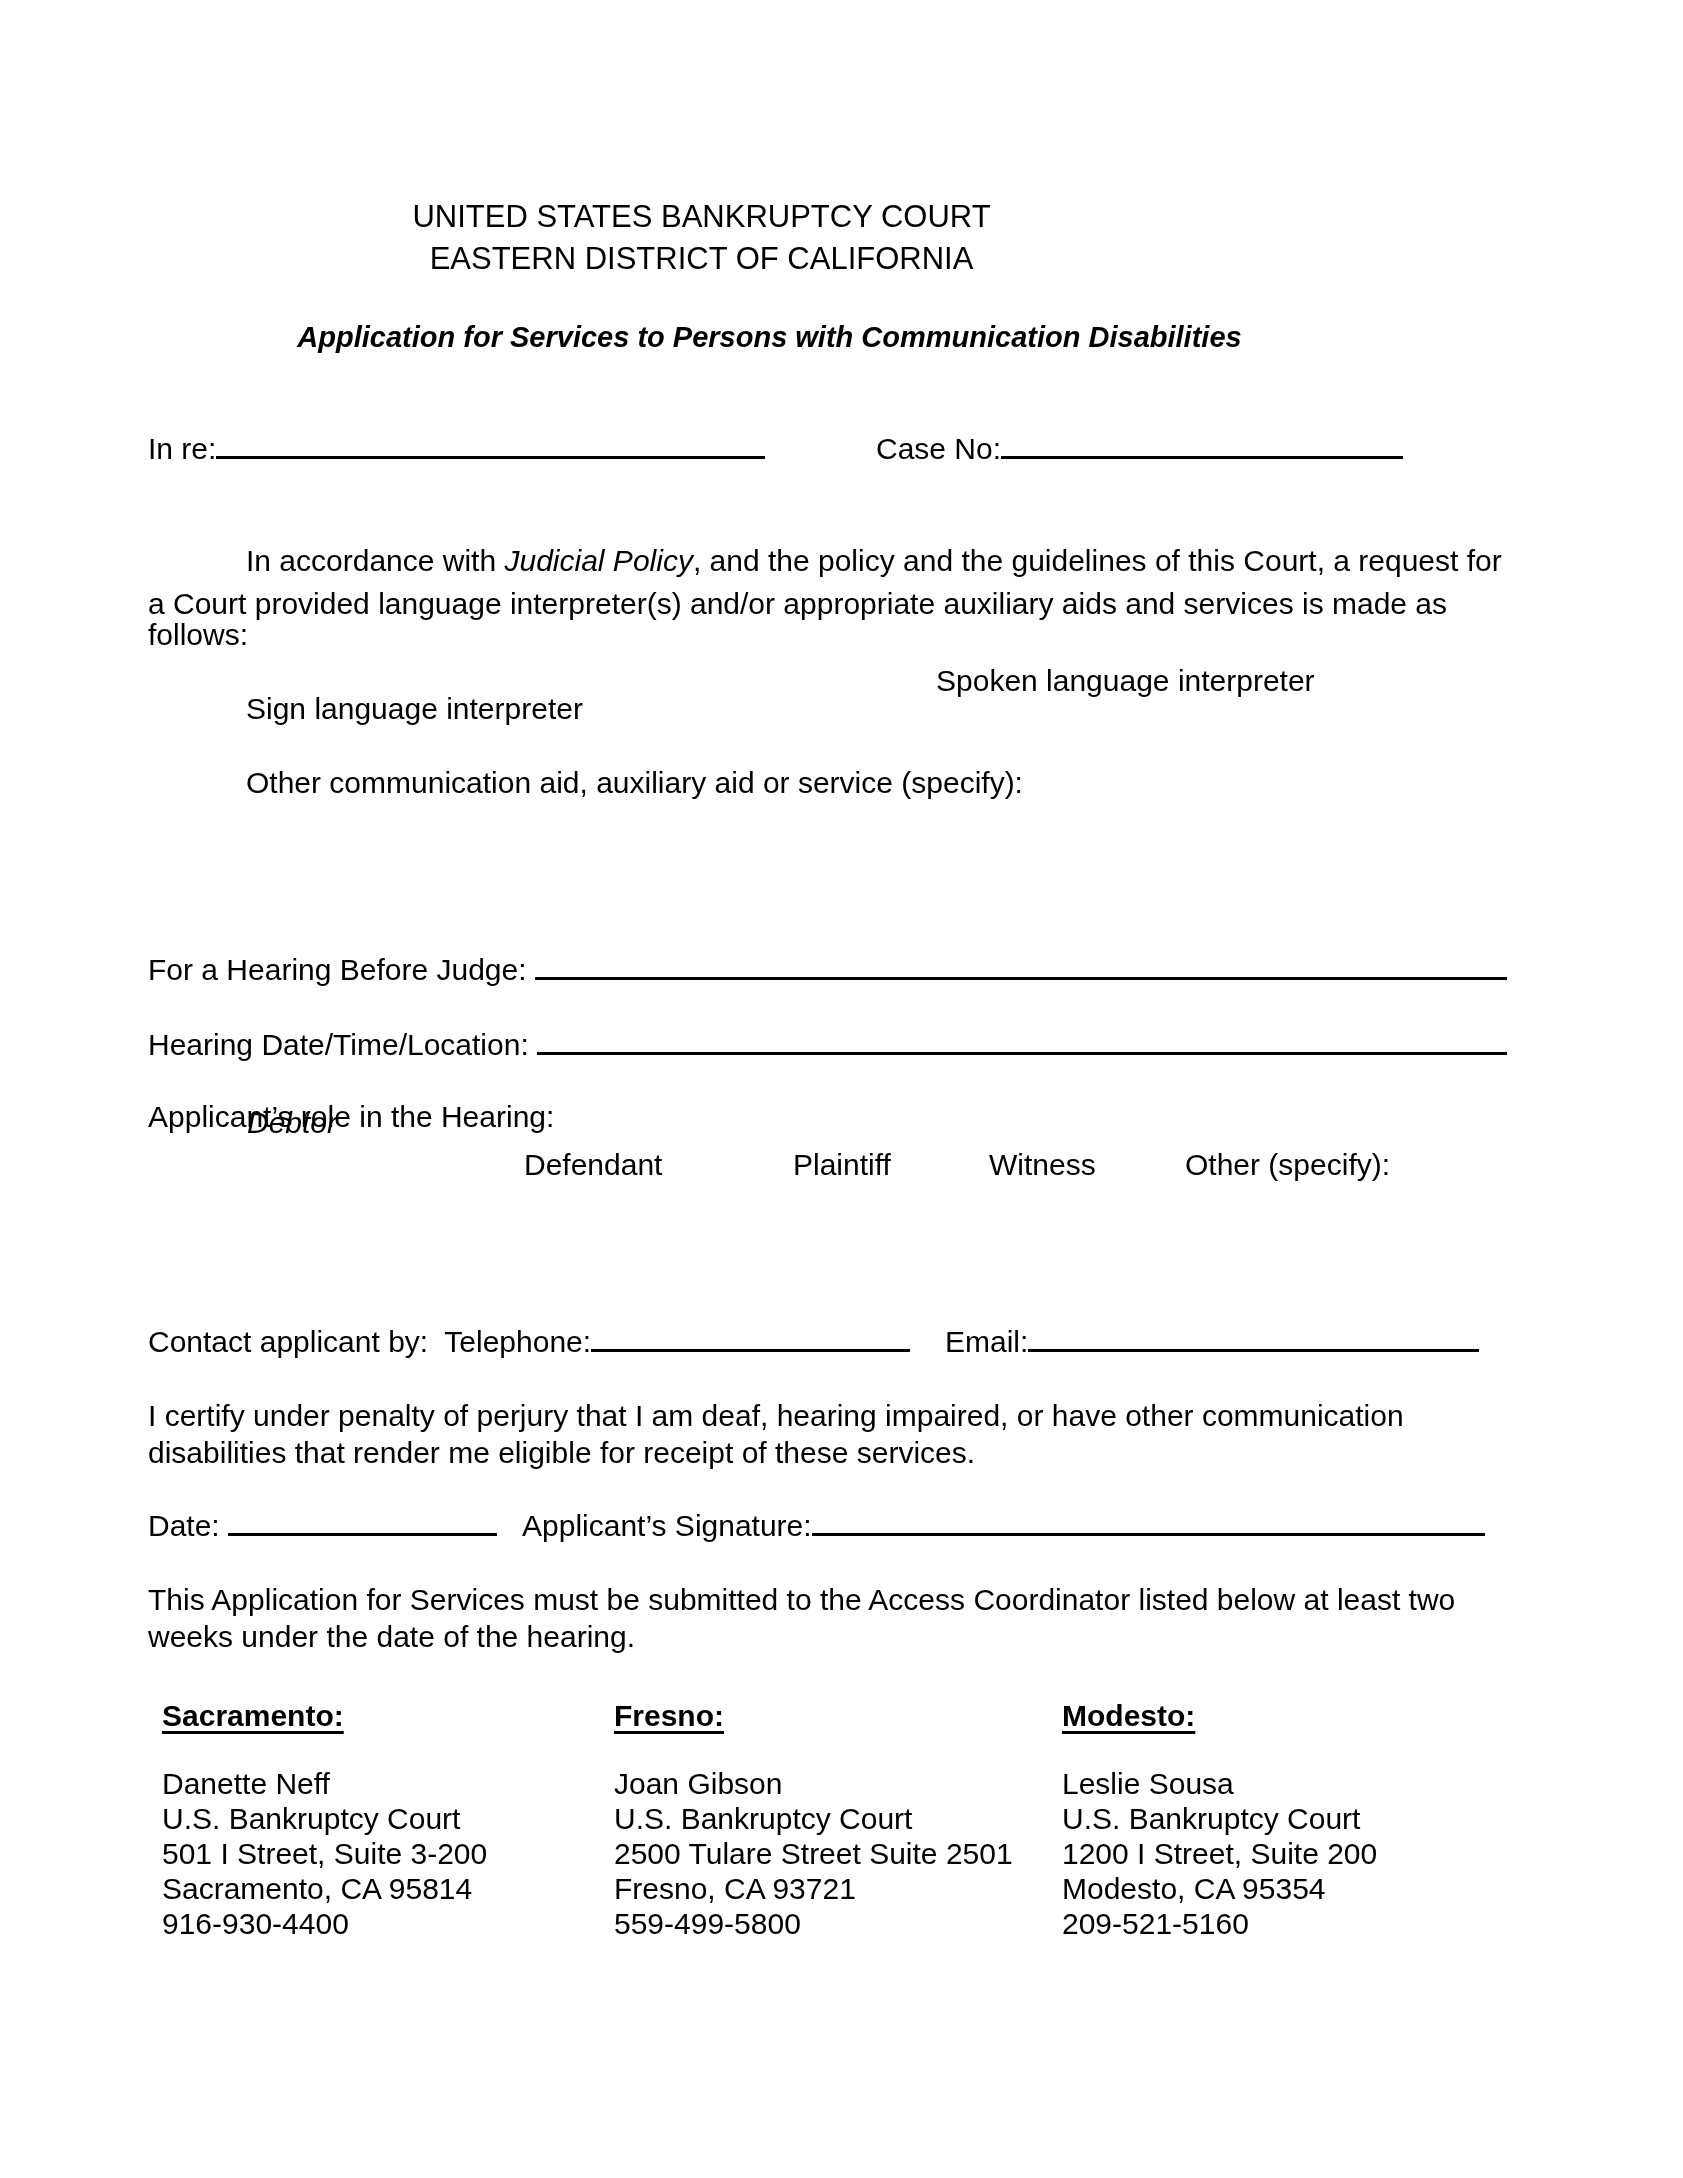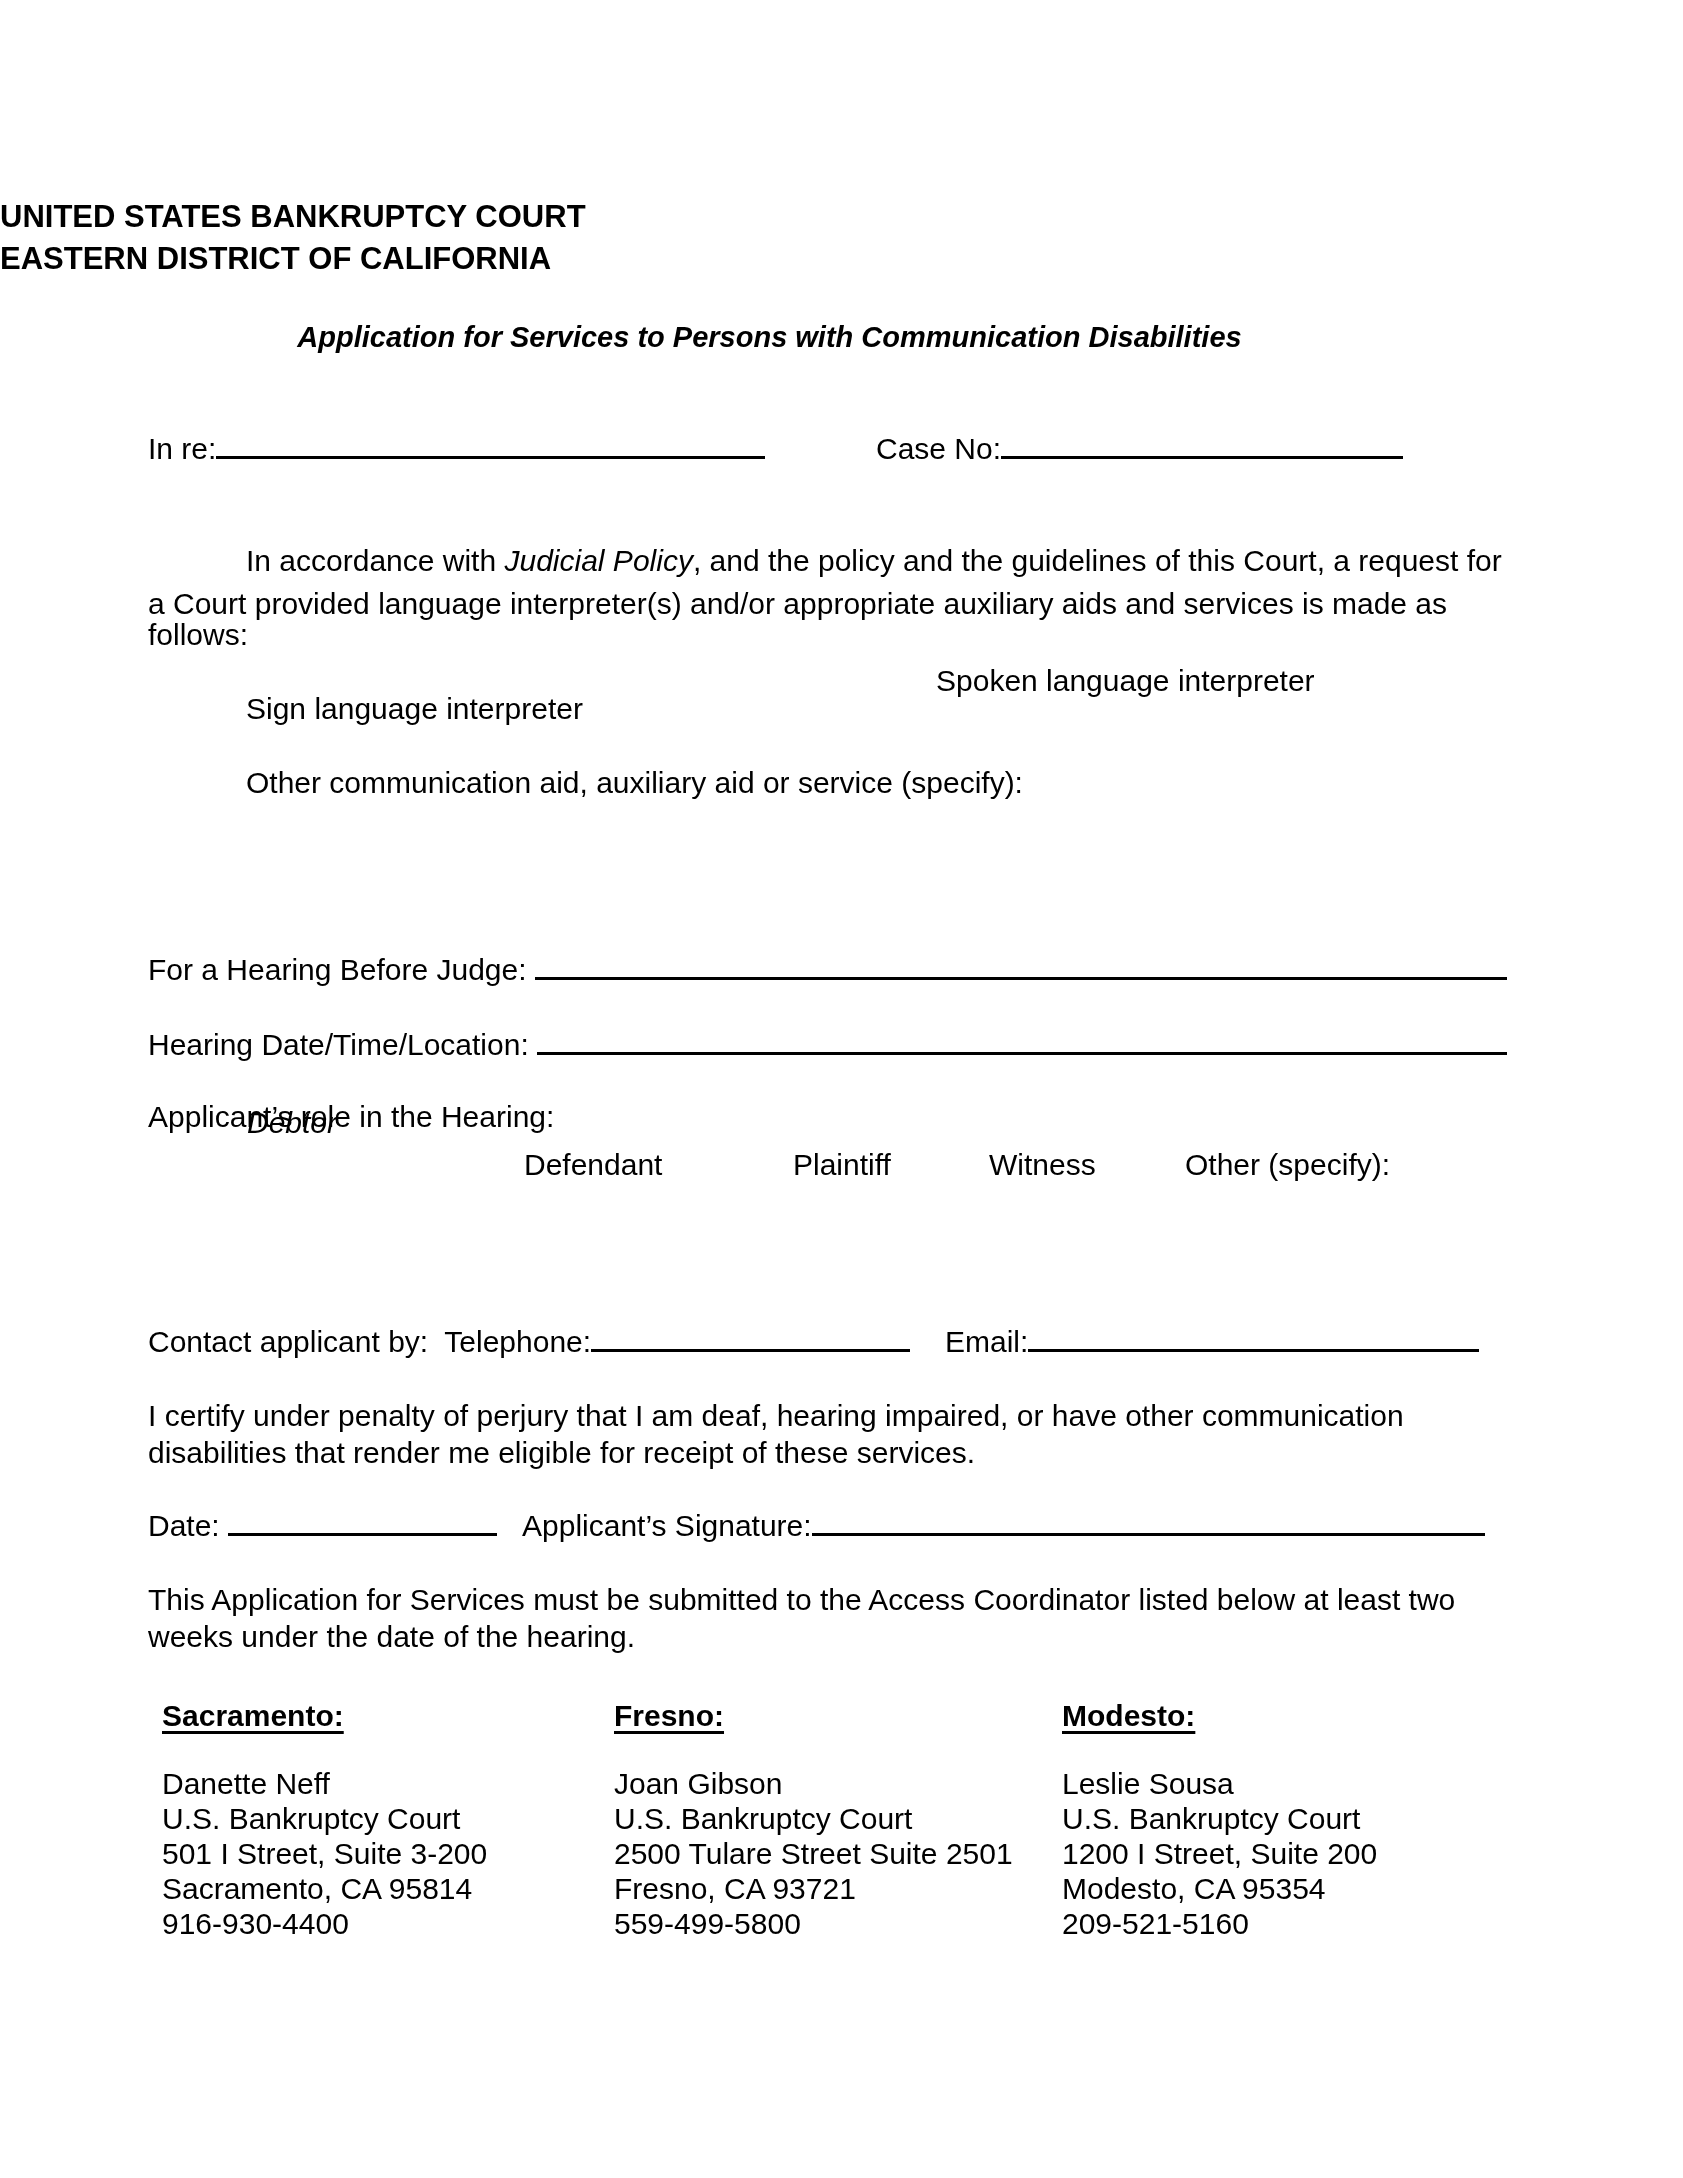--- a/index.html
+++ b/index.html
@@ -1,19 +1,19 @@
 <!DOCTYPE html>
 <html><head>
 <meta charset="utf-8">
 <style>
   html, body { margin:0; padding:0; background:#ffffff; }
   body { width:1683px; height:2178px; position:relative; overflow:hidden;
          font-family:"Liberation Sans", sans-serif; color:#000; font-size:30px; }
   .abs { position:absolute; white-space:nowrap; line-height:1; }
-  .title { font-weight:bold; font-size:31px; left:0; width:1403px; text-align:left; }
+  .title { font-weight:normal; font-size:31px; left:0; width:1403px; text-align:center; }
   .subtitle { font-weight:bold; font-style:italic; font-size:29px; left:0; width:1539px; text-align:center; }
   .line { display:inline-block; border-bottom:3px solid #000; vertical-align:baseline; height:1px; }
   .city { font-weight:bold; text-decoration:underline; text-decoration-thickness:3px; text-underline-offset:5px; }
   .addr div { line-height:35px; }
   em { font-style:italic; }
 </style>
 </head>
 <body>
 
 <div class="abs title" style="top:201px;">UNITED STATES BANKRUPTCY COURT</div>

